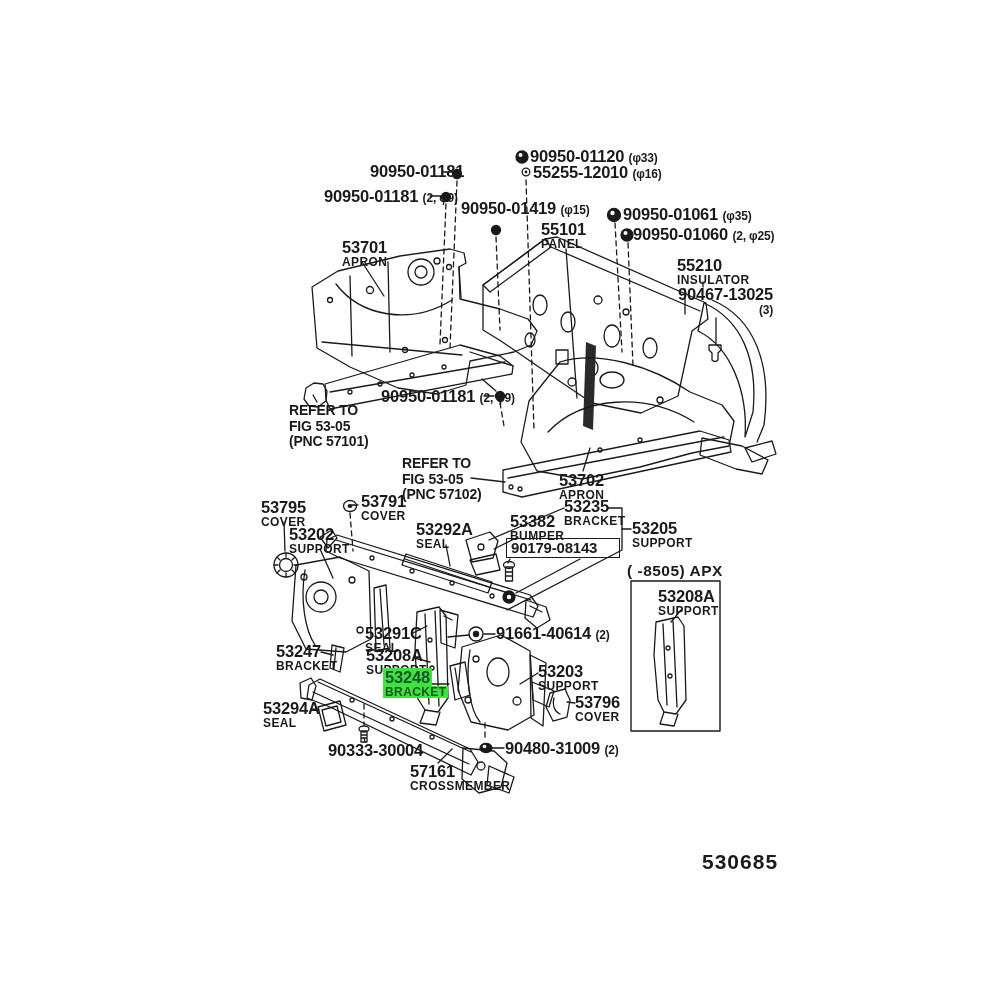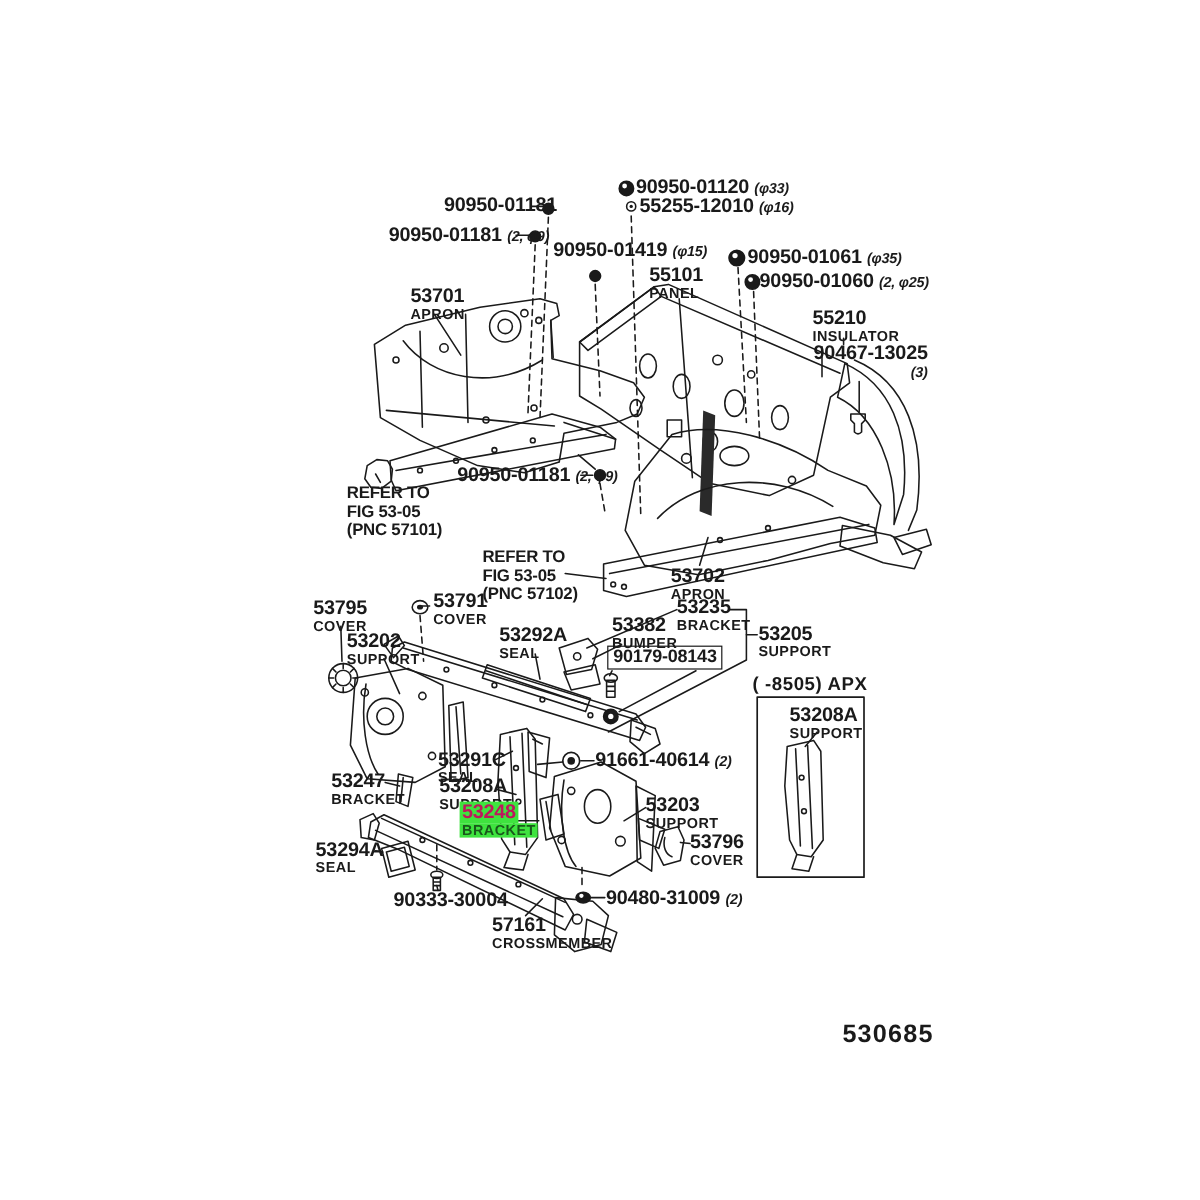--- a/index.html
+++ b/index.html
@@ -1,27 +1,27 @@
 <!DOCTYPE html>
 <html><head>
 <meta charset="utf-8">
 <style>
   html,body{margin:0;padding:0;background:#ffffff;}
   #stage{position:relative;width:1000px;height:989px;background:#ffffff;overflow:hidden;
          font-family:"Liberation Sans",sans-serif;color:#1a1a1a;}
   svg.art{position:absolute;left:0;top:0;z-index:1;}
   .callout{position:absolute;z-index:2;font-weight:700;line-height:1.04;white-space:nowrap;color:#1a1a1a;}
   .num{font-size:16.5px;letter-spacing:-0.2px;}
-  .note{font-size:12px;font-weight:700;letter-spacing:-0.2px;font-style:italic;}
+  .note{font-size:12px;font-weight:700;letter-spacing:-0.2px;}
   .desc{display:block;font-size:12px;letter-spacing:0.4px;margin-top:-1px;}
   .refer{font-size:14px;line-height:1.12;letter-spacing:-0.2px;}
   .refer span{display:block;}
-  .boxed{border:1.6px solid #1a1a1a;padding:0px 4px 1px 4px;}
+  .boxed{border:1.6px solid #1a1a1a;padding:0px 22px 1px 4px;}
   .apx{font-size:15.5px;letter-spacing:0.5px;}
-  .hl .num{background:#3fe33f;color:#be185d;padding:0 2px;}
+  .hl .num{background:#3fe33f;color:#14532d;padding:0 2px;}
   .hl .desc{background:#3fe33f;color:#19581b;width:max-content;padding:0 2px;}
   .pagecode{font-size:21px;letter-spacing:1px;}
   .r{text-align:right;display:block;}
 </style>
 </head>
 <body>
 
 <div id="stage">
 
 <svg class="art" width="1000" height="1000" viewBox="0 0 1000 1000" fill="none" stroke="#1a1a1a" stroke-width="1.3" stroke-linejoin="round" stroke-linecap="round">

